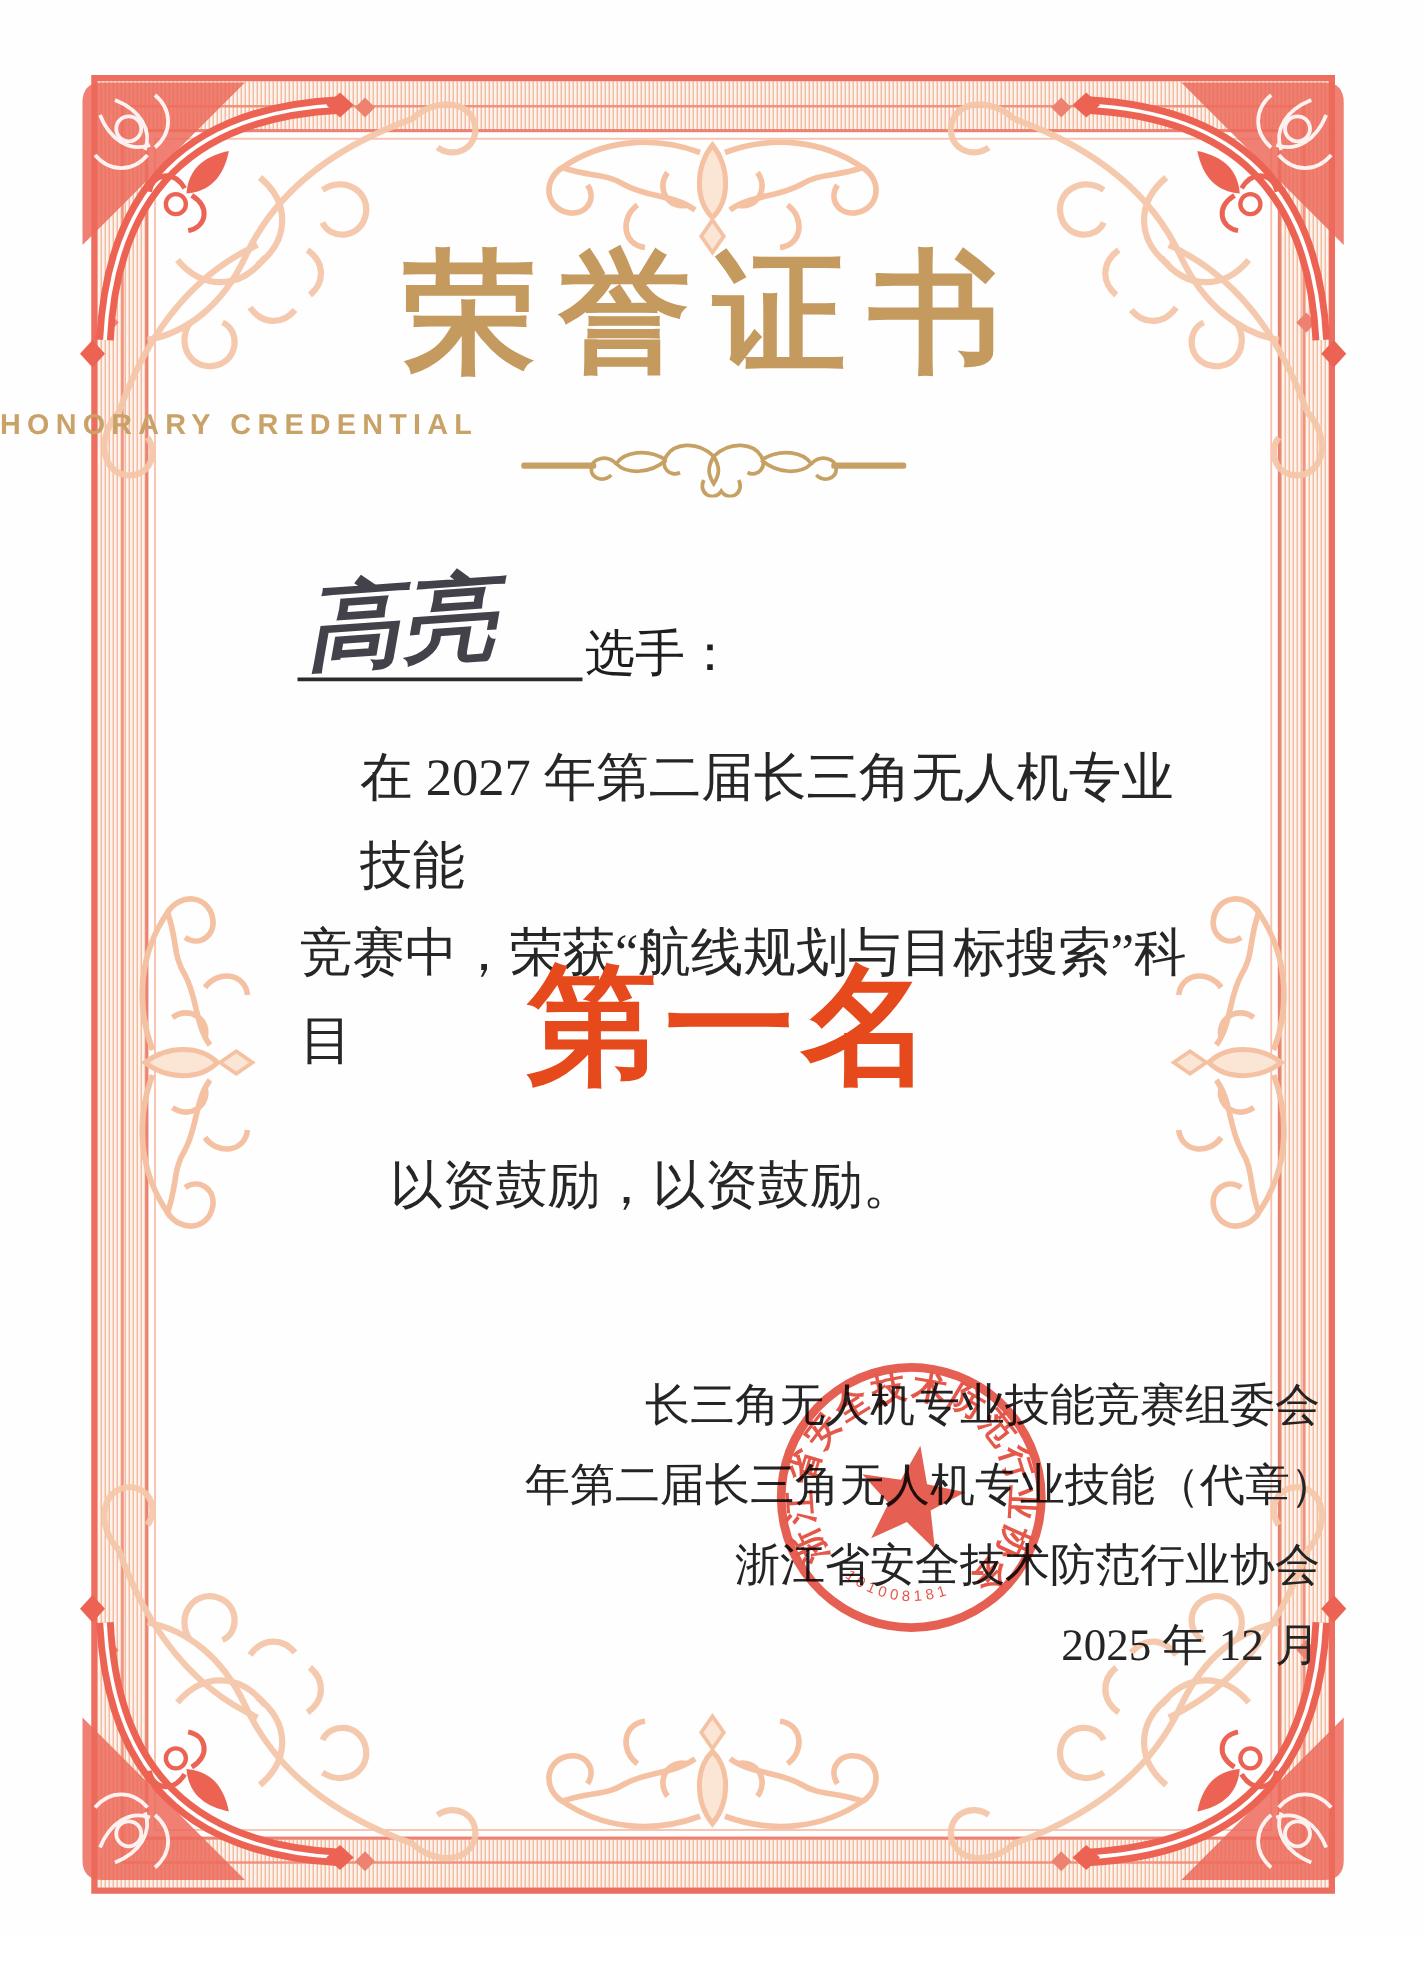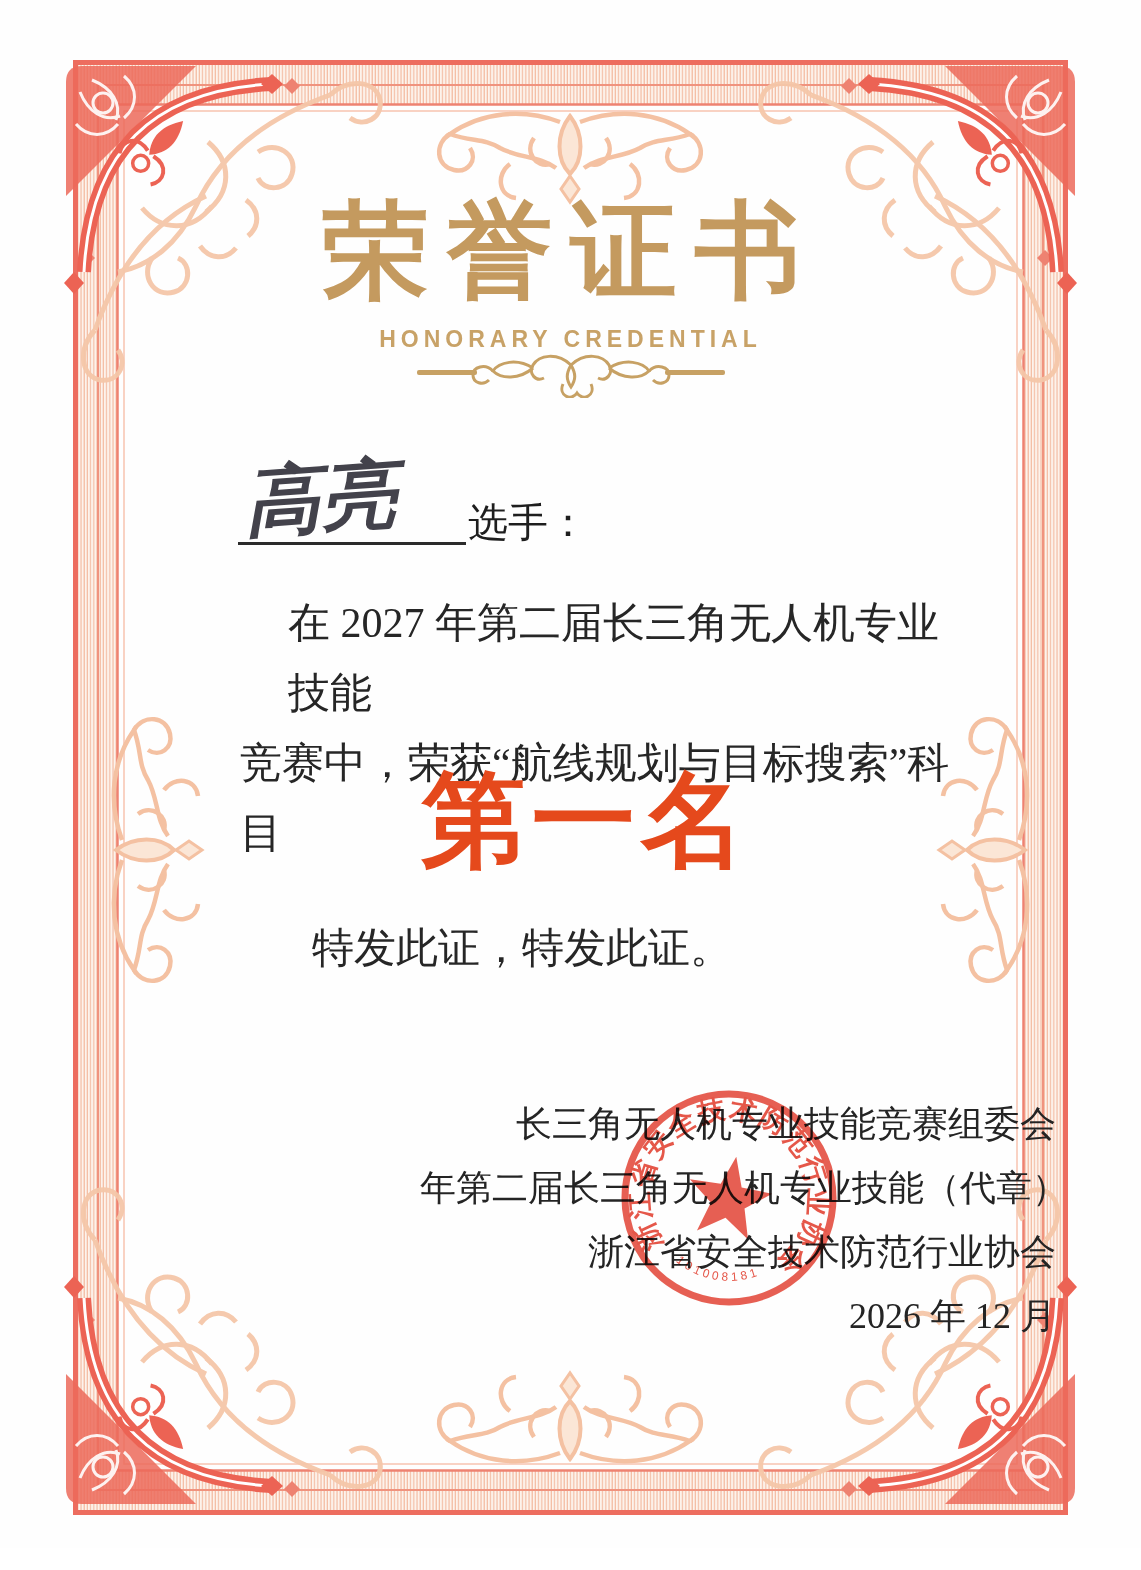--- a/index.html
+++ b/index.html
@@ -7,21 +7,21 @@
     position:relative;width:1141px;height:1548px;background:#fefefe;
     overflow:hidden;font-family:"Liberation Serif","DejaVu Serif",serif;
   }
   svg.frame{position:absolute;left:0;top:0;pointer-events:none;}
   .title{
     position:absolute;left:0;right:0;top:192px;text-align:center;
     font-family:"Liberation Sans","DejaVu Sans",sans-serif;font-weight:900;
     font-size:106px;letter-spacing:18px;color:#c49a5f;line-height:1.1;
   }
   .subtitle{
-    position:absolute;left:0;right:0;top:326px;text-align:center;
+    position:absolute;left:0;right:0;top:326px;text-align:left;
     font-family:"Liberation Sans","DejaVu Sans",sans-serif;font-weight:600;
     font-size:23px;letter-spacing:5px;color:#c8a267;
   }
   .divider{position:absolute;left:50%;top:350px;transform:translateX(-50%);}
   .name{
     position:absolute;left:244px;top:448px;font-size:76px;color:#43424b;
     font-style:italic;font-weight:600;transform:rotate(-4deg);
     font-family:"DejaVu Serif","Liberation Serif",serif;white-space:nowrap;
   }
   .name-underline{position:absolute;left:238px;top:542px;width:228px;height:3px;background:#2b2b2b;}
@@ -156,27 +156,27 @@
   <div class="name-underline"></div>
   <div class="role">选手：</div>
 
   <div class="body-text">
     <div class="indent">在 2027 年第二届长三角无人机专业技能</div>
     <div>竞赛中，荣获“航线规划与目标搜索”科目</div>
   </div>
 
   <div class="award">第一名</div>
 
-  <div class="closing">特发此证，特发此证。</div>
+  <div class="closing">以资鼓励，以资鼓励。</div>
 
   <div class="issuers">
     <div>长三角无人机专业技能竞赛组委会</div>
     <div>年第二届长三角无人机专业技能（代章）</div>
     <div>浙江省安全技术防范行业协会</div>
-    <div>2026 年 12 月</div>
+    <div>2025 年 12 月</div>
   </div>
 
   <svg class="seal" width="240" height="240" viewBox="0 0 240 240">
     <g transform="rotate(10 120 120)">
       <circle cx="120" cy="120" r="104" fill="none" stroke="#e23b2b" stroke-width="7" opacity="0.95"></circle>
       <polygon points="120,78 130.6,107.4 161.8,108.4 137.1,127.6 145.9,157.6 120,140 94.1,157.6 102.9,127.6 78.2,108.4 109.4,107.4" fill="#e23b2b" opacity="0.95"></polygon>
       <path id="sealArc" d="M 59 172 A 80 80 0 1 1 181 172" fill="none"></path>
       <path id="sealArcBottom" d="M 42 150 A 84 84 0 0 0 198 150" fill="none"></path>
       <text font-size="27" letter-spacing="2" fill="#e23b2b" font-weight="bold" font-family="Liberation Serif, DejaVu Serif, serif">
         <textPath href="#sealArc" xlink:href="#sealArc" startOffset="50%" text-anchor="middle">浙江省安全技术防范行业协会</textPath>

